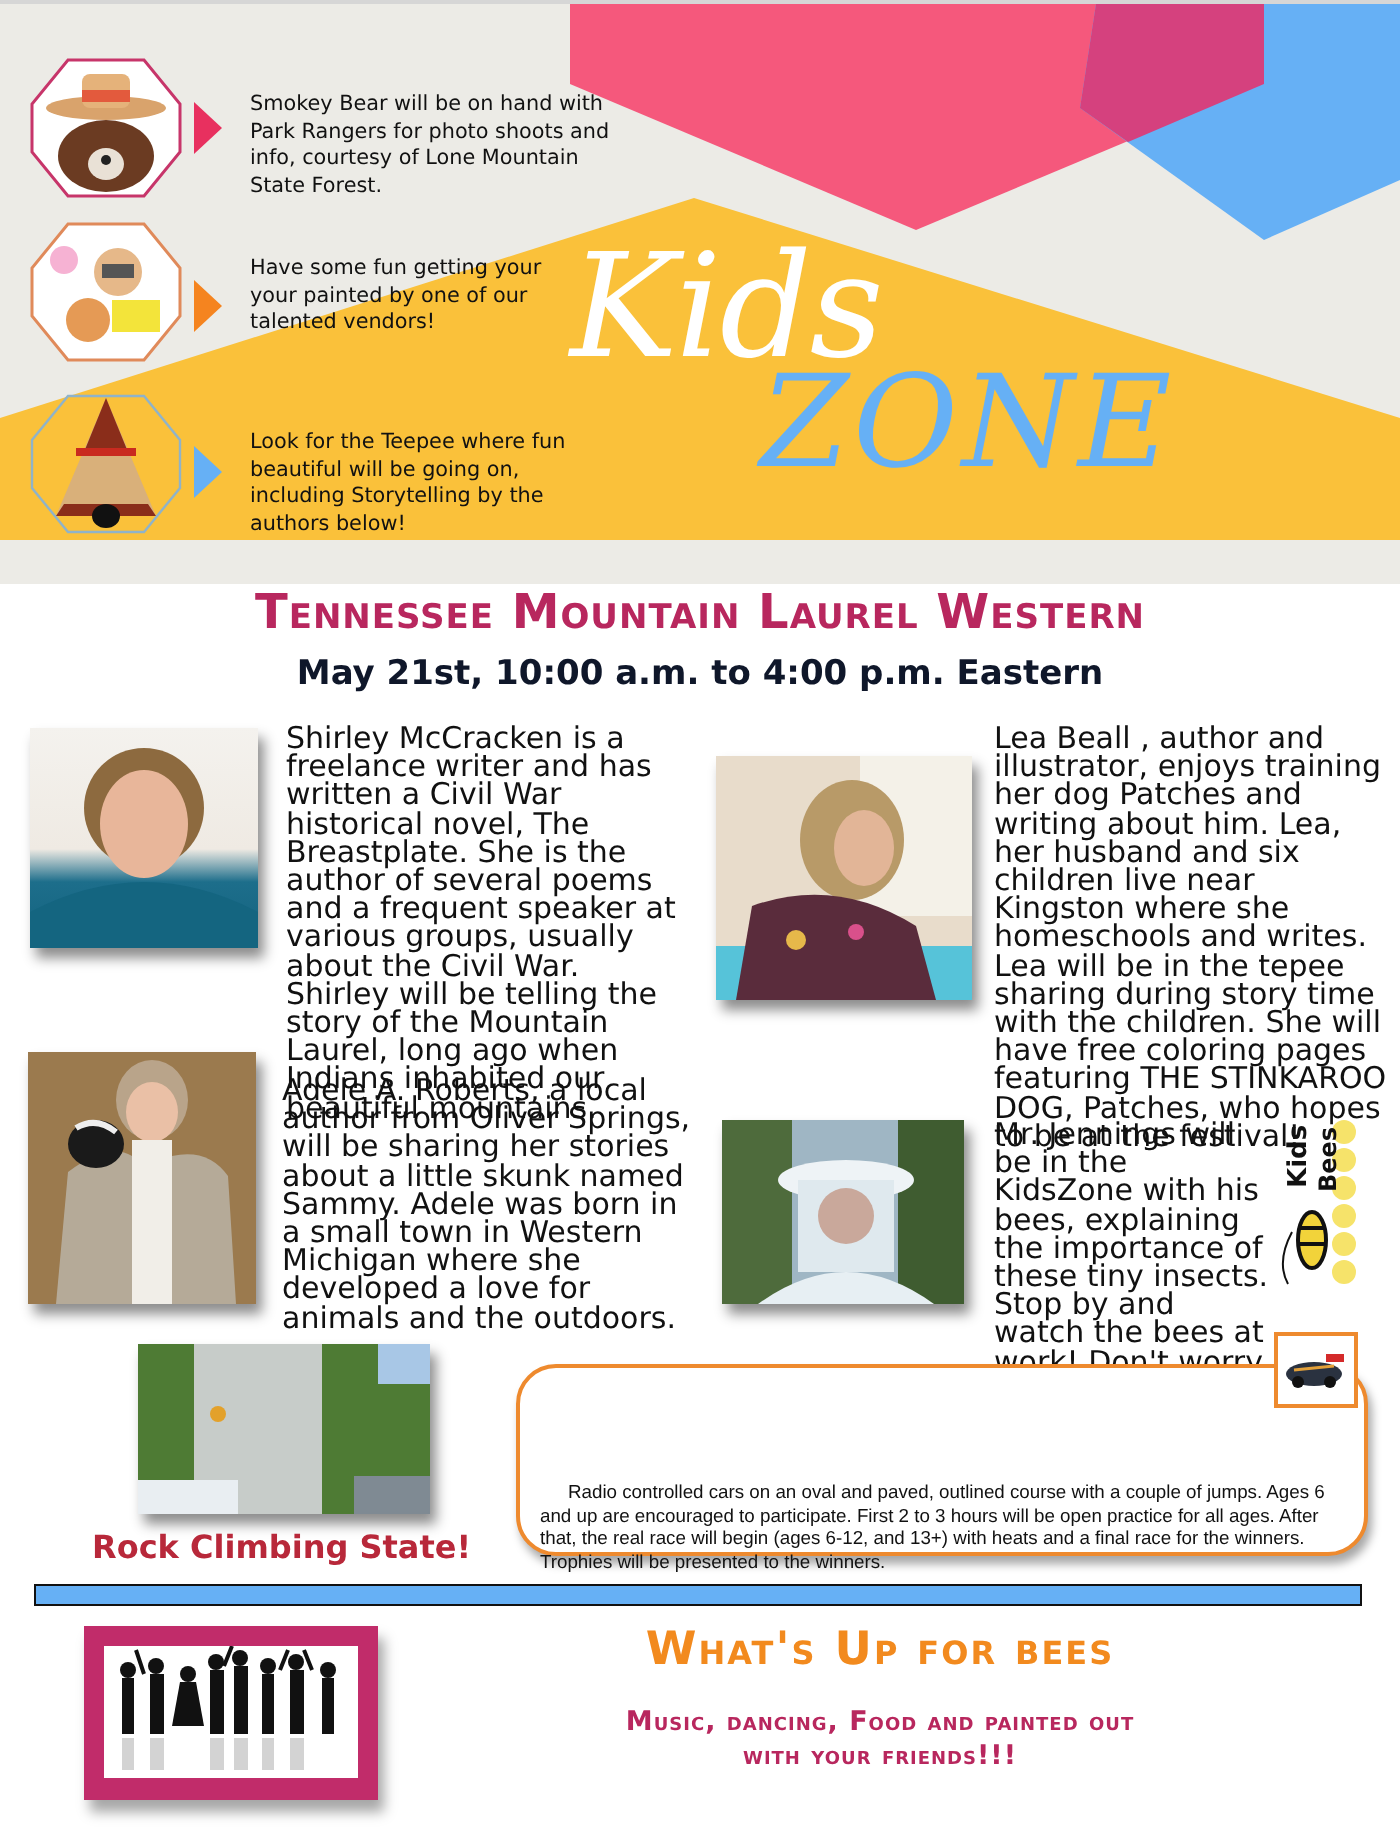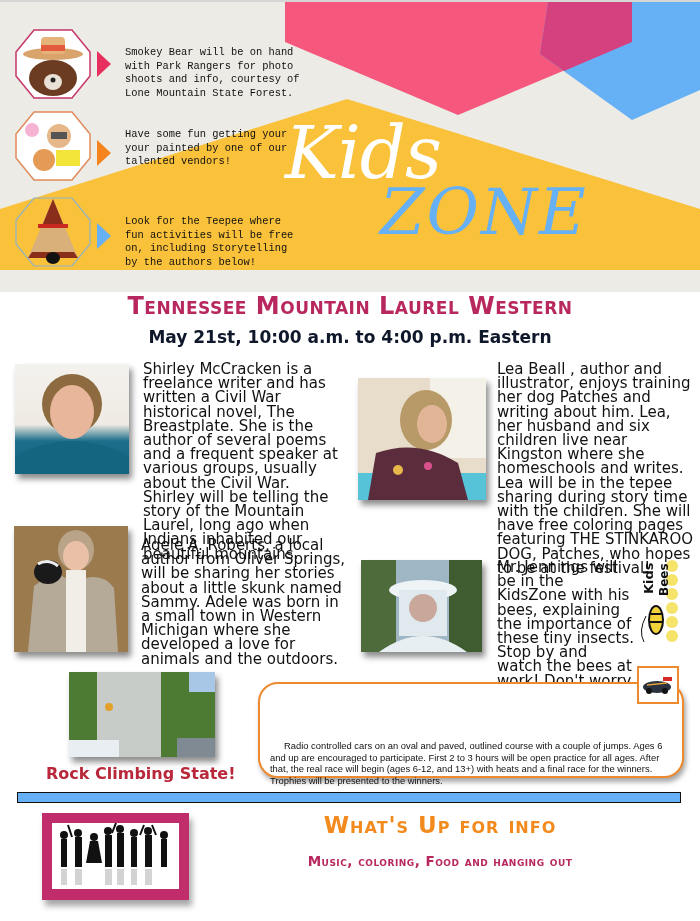--- a/index.html
+++ b/index.html
@@ -7,21 +7,21 @@
          font-family: "DejaVu Sans", sans-serif; color: #111; }
   .abs { position: absolute; }
 
   
   .banner { left: 0; top: 0; width: 700px; height: 292px; background: #ecebe6; overflow: hidden; border-top: 2px solid #d6d6d6; box-sizing: border-box; }
   .banner svg.shapes { position: absolute; left: 0; top: 0; }
   .kids-word { left: 285px; top: 115px; font-family: "DejaVu Serif", serif; font-style: italic; font-size: 72px; color: #ffffff; line-height: 1; letter-spacing: -1px; }
   .zone-word { left: 380px; top: 178px; font-family: "DejaVu Serif", serif; font-style: italic; font-size: 64px; color: #66b0f5; line-height: 1; letter-spacing: 2px; }
   .feat-icon { width: 78px; height: 72px; }
   .feat-arrow { width: 0; height: 0; border-top: 13px solid transparent; border-bottom: 13px solid transparent; border-left: 14px solid #e8305f; }
-  .feat-text { font-size: 10.4px; line-height: 13.6px; color: #111; width: 180px; font-family: Liberation Mono, monospace; }
+  .feat-text { font-size: 10.4px; line-height: 13.6px; color: #111; width: 180px; }
 
   
   .fest-title { left: 0; width: 700px; top: 292px; text-align: center; font-family: "DejaVu Sans", sans-serif; font-weight: bold; font-size: 24px; color: #b8275e; letter-spacing: 0.5px; font-variant: small-caps; }
   .fest-date { left: 0; width: 700px; top: 327px; text-align: center; font-weight: bold; font-size: 17px; color: #0f172a; }
 
   
   .photo { box-shadow: 3px 5px 6px rgba(0,0,0,0.45); overflow: hidden; }
   .bio { font-size: 15px; line-height: 14.2px; color: #111; }
 
   
@@ -91,21 +91,21 @@
     <svg width="78" height="72" viewBox="0 0 78 72">
       <polygon points="20,2 58,2 76,24 76,48 58,70 20,70 2,48 2,24" fill="none" stroke="#8fb3c9" stroke-width="1.2"></polygon>
       <polygon points="39,3 64,62 14,62" fill="#d9b07a"></polygon>
       <polygon points="39,3 50,30 28,30" fill="#8a2d1a"></polygon>
       <rect x="24" y="28" width="30" height="4" fill="#c92a1f"></rect>
       <polygon points="14,62 64,62 60,56 18,56" fill="#8a2d1a"></polygon>
       <ellipse cx="39" cy="62" rx="7" ry="6" fill="#111"></ellipse>
     </svg>
   </div>
   <div class="abs feat-arrow" style="left:97px;top:221px;border-left-color:#66b0f5;"></div>
-  <div class="abs feat-text" style="left:125px;top:213px;width:180px;">Look for the Teepee where fun activities will be free on, including Storytelling by the authors below!</div>
+  <div class="abs feat-text" style="left:125px;top:213px;width:180px;">Look for the Teepee where fun beautiful will be going on, including Storytelling by the authors below!</div>
 </div>
 
 <div class="abs fest-title">Tennessee Mountain Laurel Western</div>
 <div class="abs fest-date">May 21st, 10:00 a.m. to 4:00 p.m. Eastern</div>
 
 <div class="abs photo" style="left:15px;top:364px;width:114px;height:110px;background:linear-gradient(#f4f2ee 0%, #efeae3 55%, #1d6e8b 70%, #13627e 100%);">
   <svg width="114" height="110" viewBox="0 0 114 110">
     <ellipse cx="57" cy="40" rx="30" ry="30" fill="#8d6a3f"></ellipse>
     <ellipse cx="57" cy="48" rx="22" ry="27" fill="#e8b69a"></ellipse>
     <path d="M0,110 L0,92 Q57,62 114,92 L114,110 Z" fill="#146580"></path>
@@ -222,16 +222,17 @@
         <rect x="9" y="46" width="6" height="16"></rect>
           <rect x="23" y="46" width="7" height="16"></rect>
         <rect x="53" y="46" width="7" height="16"></rect>
           <rect x="65" y="46" width="7" height="16"></rect>
         <rect x="79" y="46" width="6" height="16"></rect>
           <rect x="93" y="46" width="7" height="16"></rect>
       </g>
     </svg>
   </div>
 </div>
-<div class="abs teens-title">What's Up for info</div>
+<div class="abs teens-title">What's Up for bees</div>
 <div class="abs teens-sub">
-  <div>Music, coloring, Food and hanging out</div>
+  <div>Music, dancing, Food and painted out</div>
+  <div>with your friends!!!</div>
 </div>
 
 </body></html>

